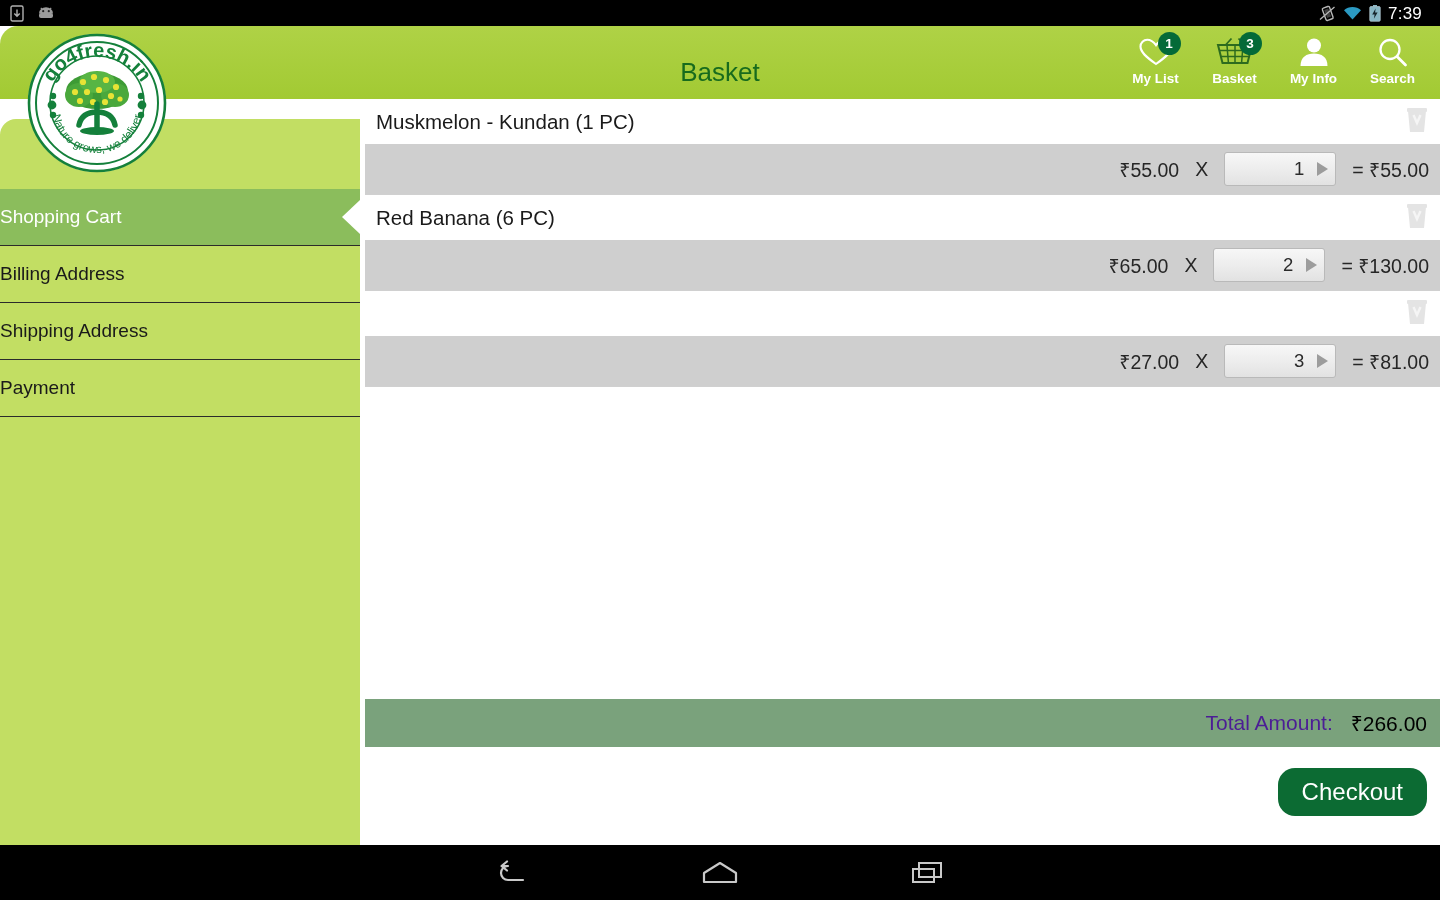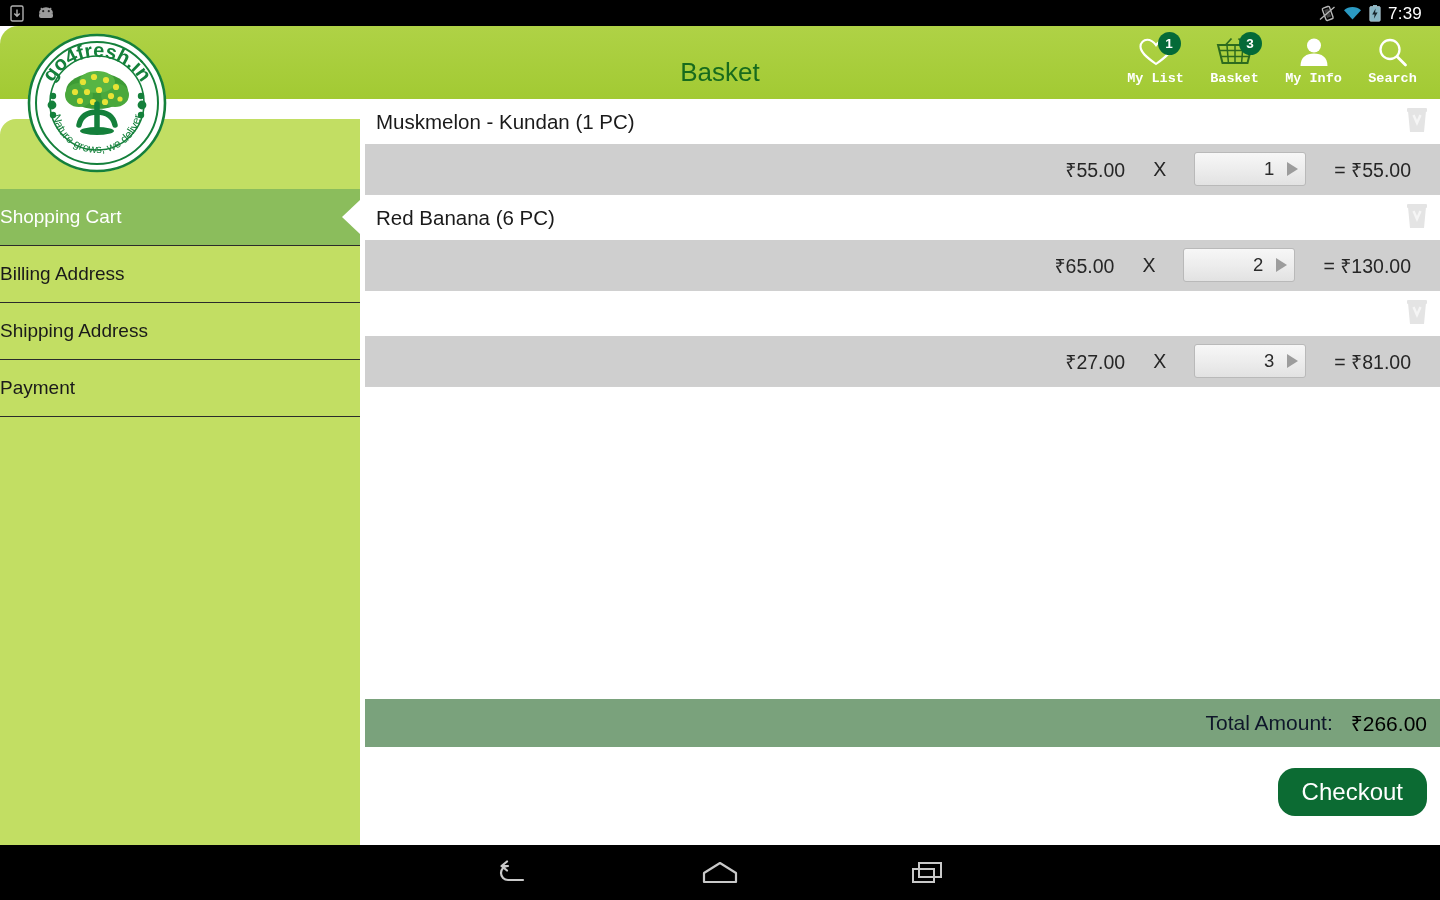--- a/index.html
+++ b/index.html
@@ -93,21 +93,21 @@
     display: flex;
     align-items: center;
     justify-content: center;
   }
   .hdr-label {
     font-size: 13.5px;
     font-weight: bold;
     color: #ffffff;
     line-height: 1;
     margin-top: 2px;
-    font-family: Liberation Mono, monospace;
+    font-family: Liberation Sans, sans-serif;
   }
   .badge {
     position: absolute;
     top: -2px;
     right: -7px;
     min-width: 23px;
     height: 23px;
     border-radius: 50%;
     background: #046a38;
     color: #ffffff;
@@ -215,22 +215,22 @@
     justify-content: center;
     cursor: pointer;
   }
 
   .item-price-row {
     height: 50px;
     background: #cfcfcf;
     display: flex;
     align-items: center;
     justify-content: flex-end;
-    padding-right: 29px;
-    gap: 16px;
+    padding-right: 11px;
+    gap: 4px;
   }
   .unit-price {
     font-size: 19.5px;
     color: #262626;
     font-family: "Liberation Sans", sans-serif;
   }
   .times {
     font-size: 19.5px;
     color: #262626;
     margin-left: 12px;
@@ -278,21 +278,21 @@
     height: 48px;
     background: #7aa27c;
     display: flex;
     align-items: center;
     justify-content: flex-end;
     padding-right: 13px;
     gap: 18px;
   }
   .total-label {
     font-size: 21px;
-    color: #0f172a;
+    color: #4c1d95;
     font-family: "Liberation Sans", sans-serif;
   }
   .total-value {
     font-size: 21px;
     color: #000000;
     font-family: Liberation Sans, sans-serif;
   }
 
   .checkout-wrap {
     position: absolute;

